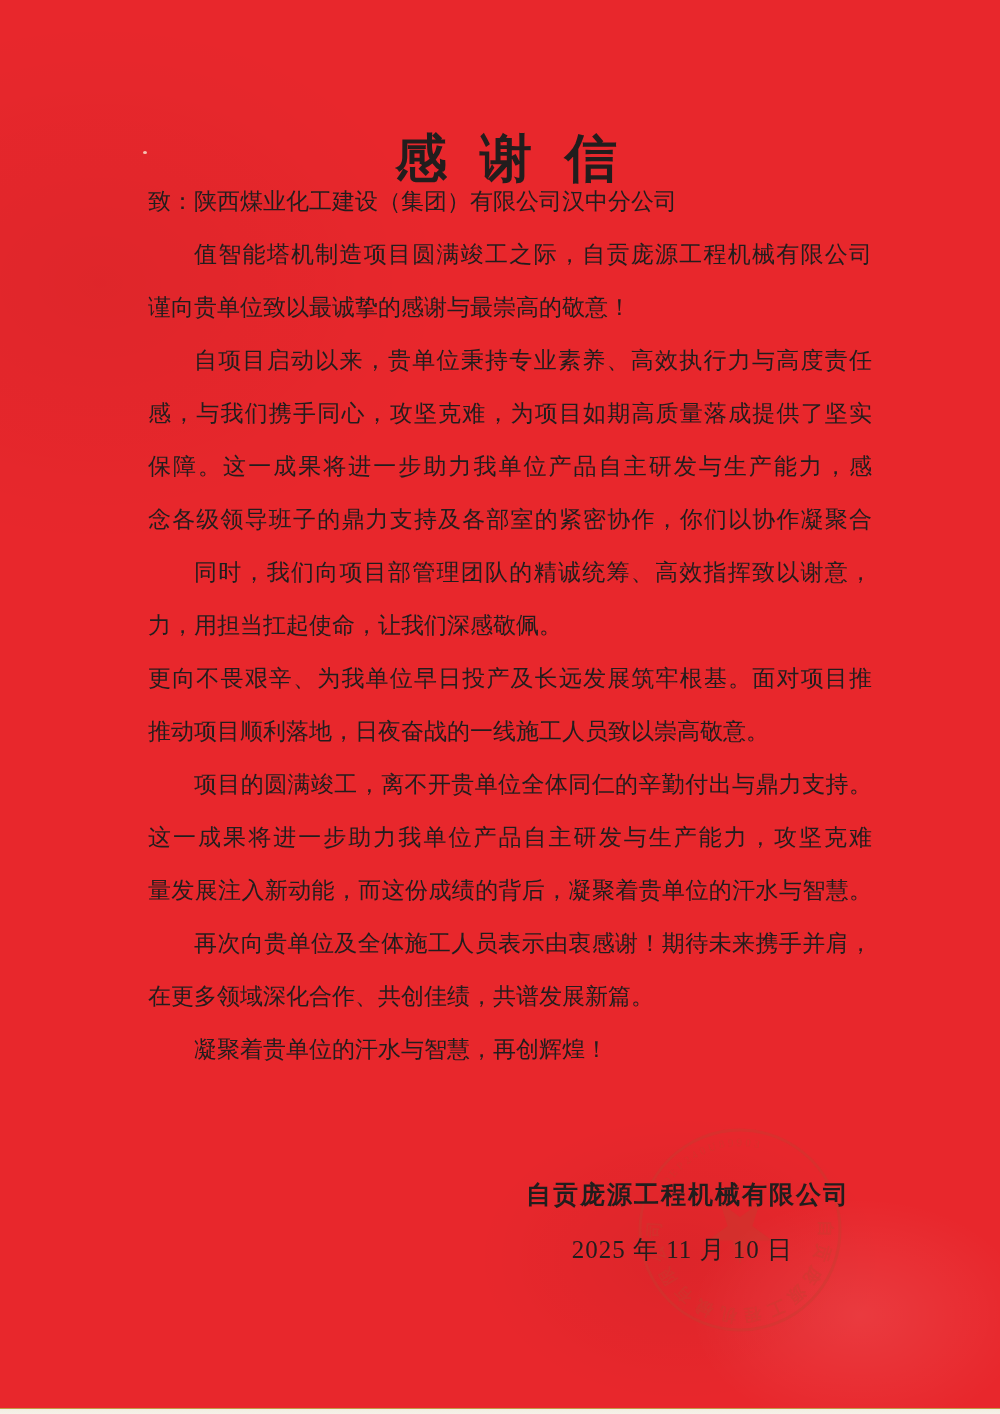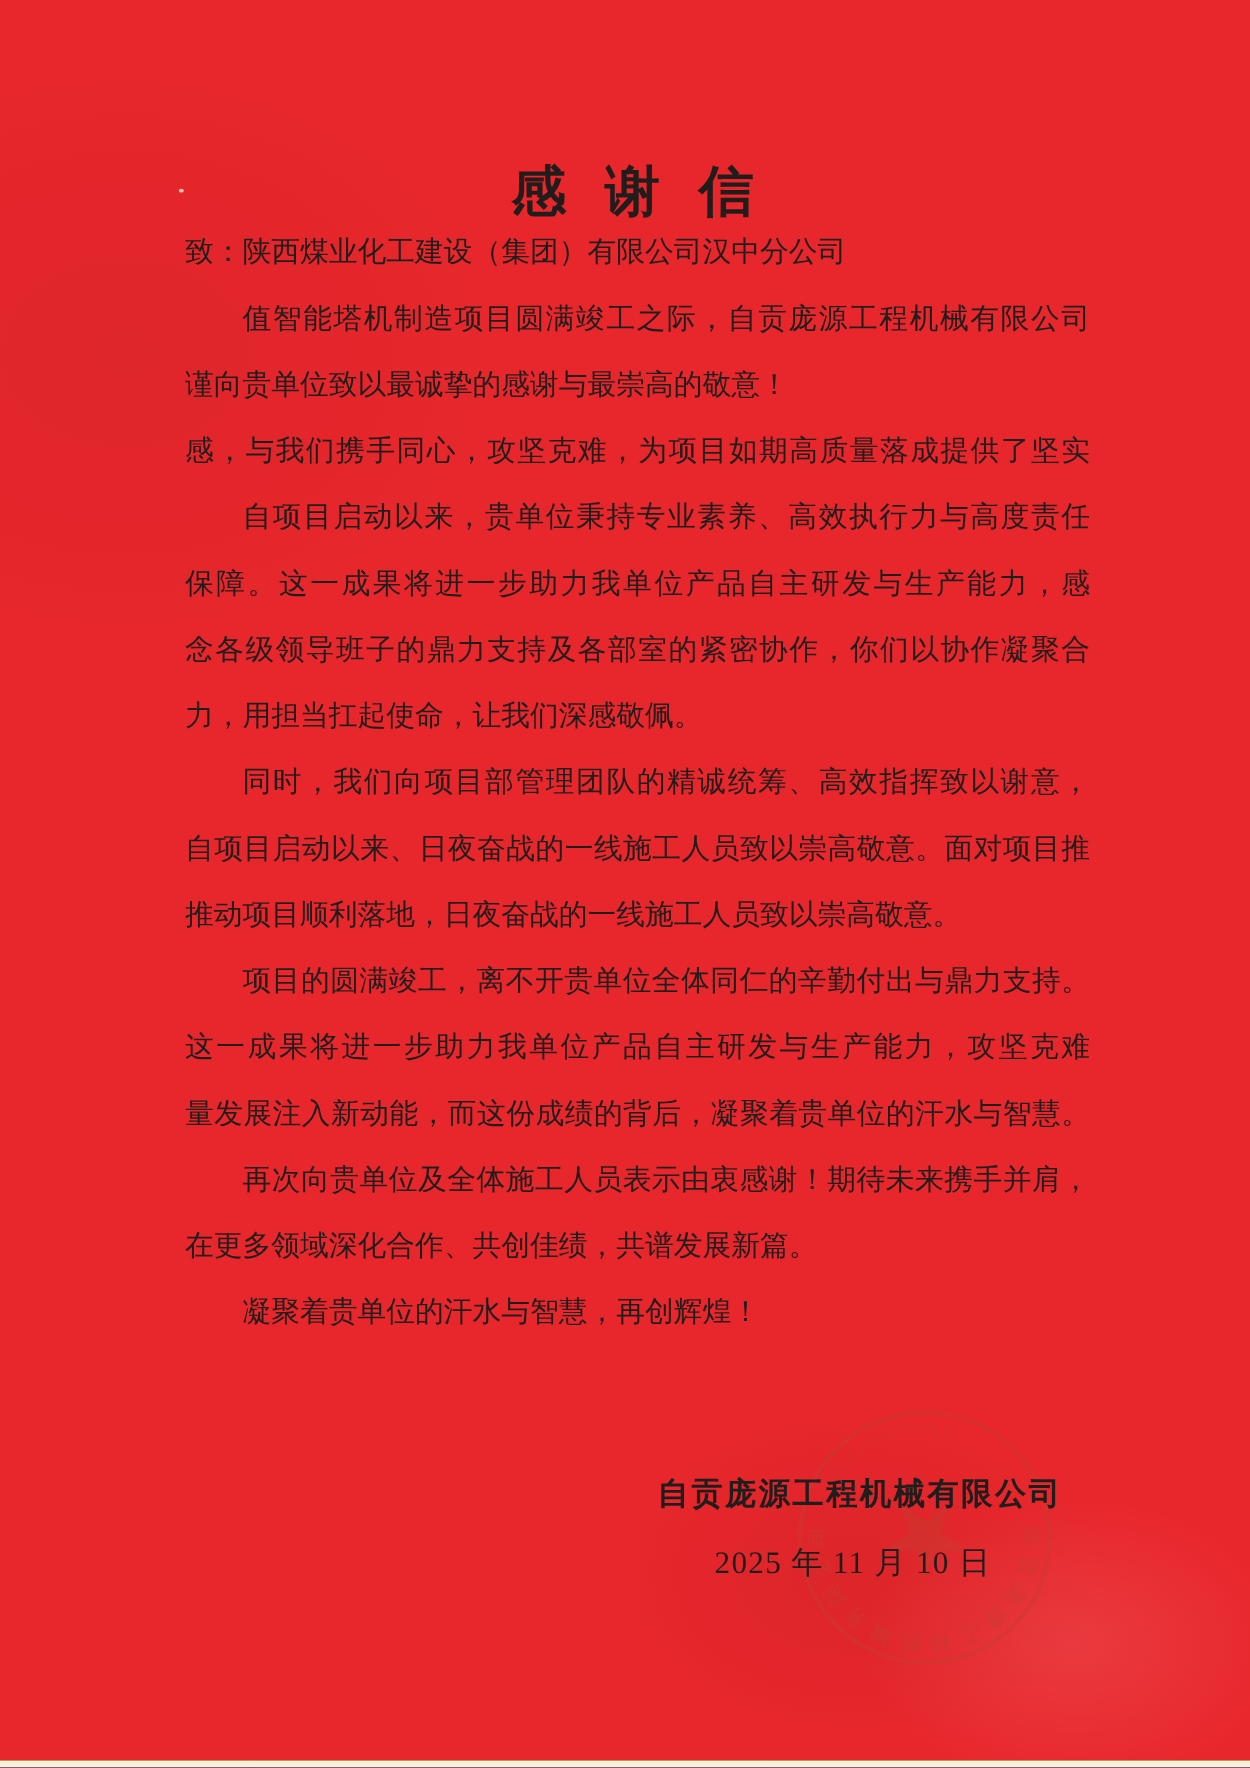--- a/index.html
+++ b/index.html
@@ -19,21 +19,21 @@
       #e8272c;
     color: #221d1d;
   }
 
   .letter-title {
     position: absolute;
     top: 124px;
     left: 0;
     width: 100%;
     text-align: center;
-    font-size: 44px;
+    font-size: 52px;
     font-weight: bold;
     letter-spacing: 10px;
     padding-left: 22px; 
     z-index: 2;
   }
 
   .body-block {
     position: absolute;
     top: 175px;
     left: 148px;
@@ -122,27 +122,27 @@
 <div class="page">
 
   <div class="letter-title">感 谢 信</div>
 
   <div class="body-block">
     <div class="line wrapok">致：陕西煤业化工建设（集团）有限公司汉中分公司</div>
     <div>
 
     <div class="line indent just">值智能塔机制造项目圆满竣工之际，自贡庞源工程机械有限公司</div>
         <div class="line">谨向贵单位致以最诚挚的感谢与最崇高的敬意！</div>
+        <div class="line indent just">自项目启动以来，贵单位秉持专业素养、高效执行力与高度责任</div>
         <div class="line just">感，与我们携手同心，攻坚克难，为项目如期高质量落成提供了坚实</div>
-        <div class="line indent just">自项目启动以来，贵单位秉持专业素养、高效执行力与高度责任</div>
         <div class="line just">保障。这一成果将进一步助力我单位产品自主研发与生产能力，感</div>
         <div class="line just">念各级领导班子的鼎力支持及各部室的紧密协作，你们以协作凝聚合</div>
+        <div class="line indent just">同时，我们向项目部管理团队的精诚统筹、高效指挥致以谢意，</div>
         <div class="line">力，用担当扛起使命，让我们深感敬佩。</div>
-        <div class="line indent just">同时，我们向项目部管理团队的精诚统筹、高效指挥致以谢意，</div>
-        <div class="line just">自项目启动以来、日夜奋战的一线施工人员致以崇高敬意。面对项目推</div>
+        <div class="line just">更向不畏艰辛、为我单位早日投产及长远发展筑牢根基。面对项目推</div>
         <div class="line">推动项目顺利落地，日夜奋战的一线施工人员致以崇高敬意。</div>
         <div class="line indent just">项目的圆满竣工，离不开贵单位全体同仁的辛勤付出与鼎力支持。</div>
         <div class="line just">这一成果将进一步助力我单位产品自主研发与生产能力，攻坚克难</div>
         <div class="line just">量发展注入新动能，而这份成绩的背后，凝聚着贵单位的汗水与智慧。</div>
         <div class="line indent just">再次向贵单位及全体施工人员表示由衷感谢！期待未来携手并肩，</div>
         <div class="line">在更多领域深化合作、共创佳绩，共谱发展新篇。</div>
         <div class="line indent">凝聚着贵单位的汗水与智慧，再创辉煌！</div>
       </div>
   </div>
 

